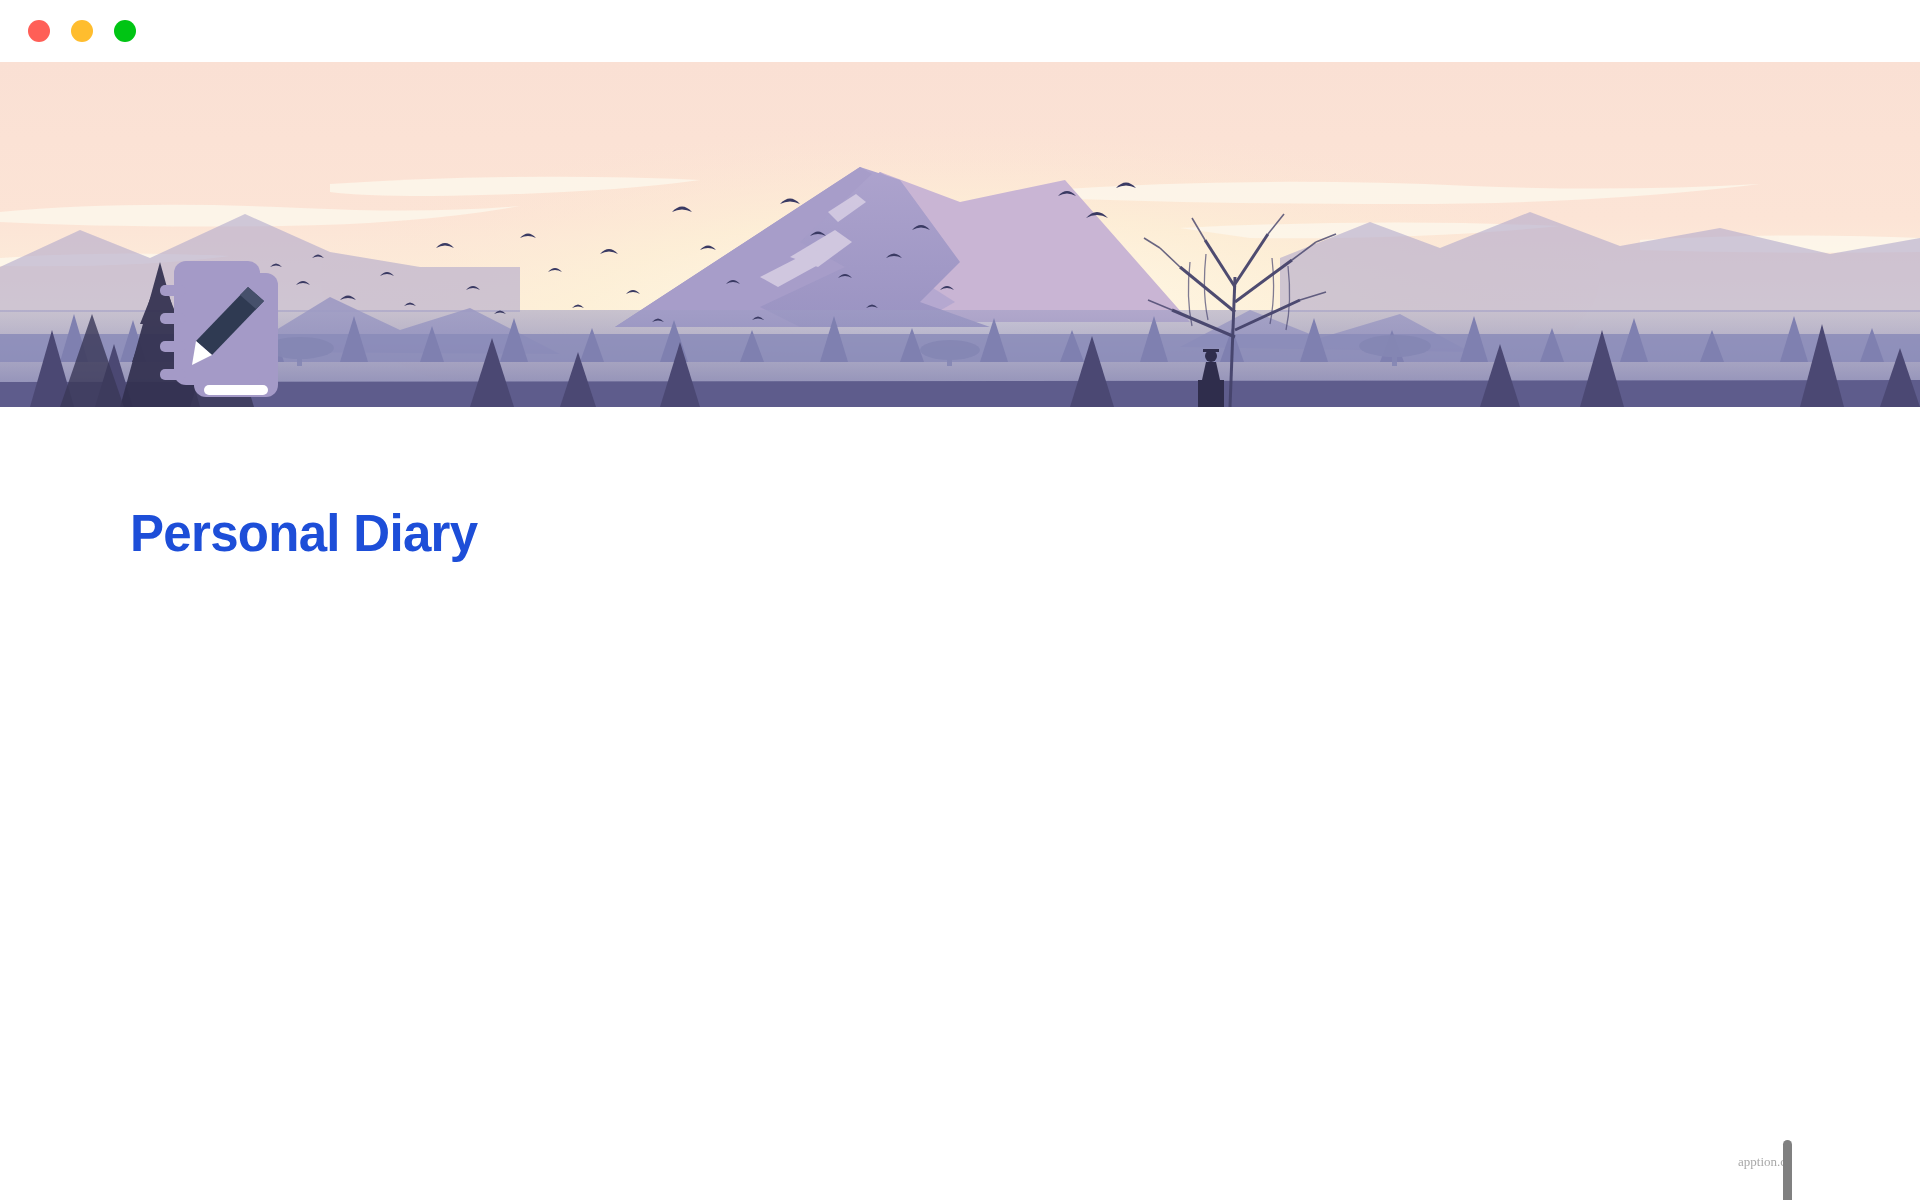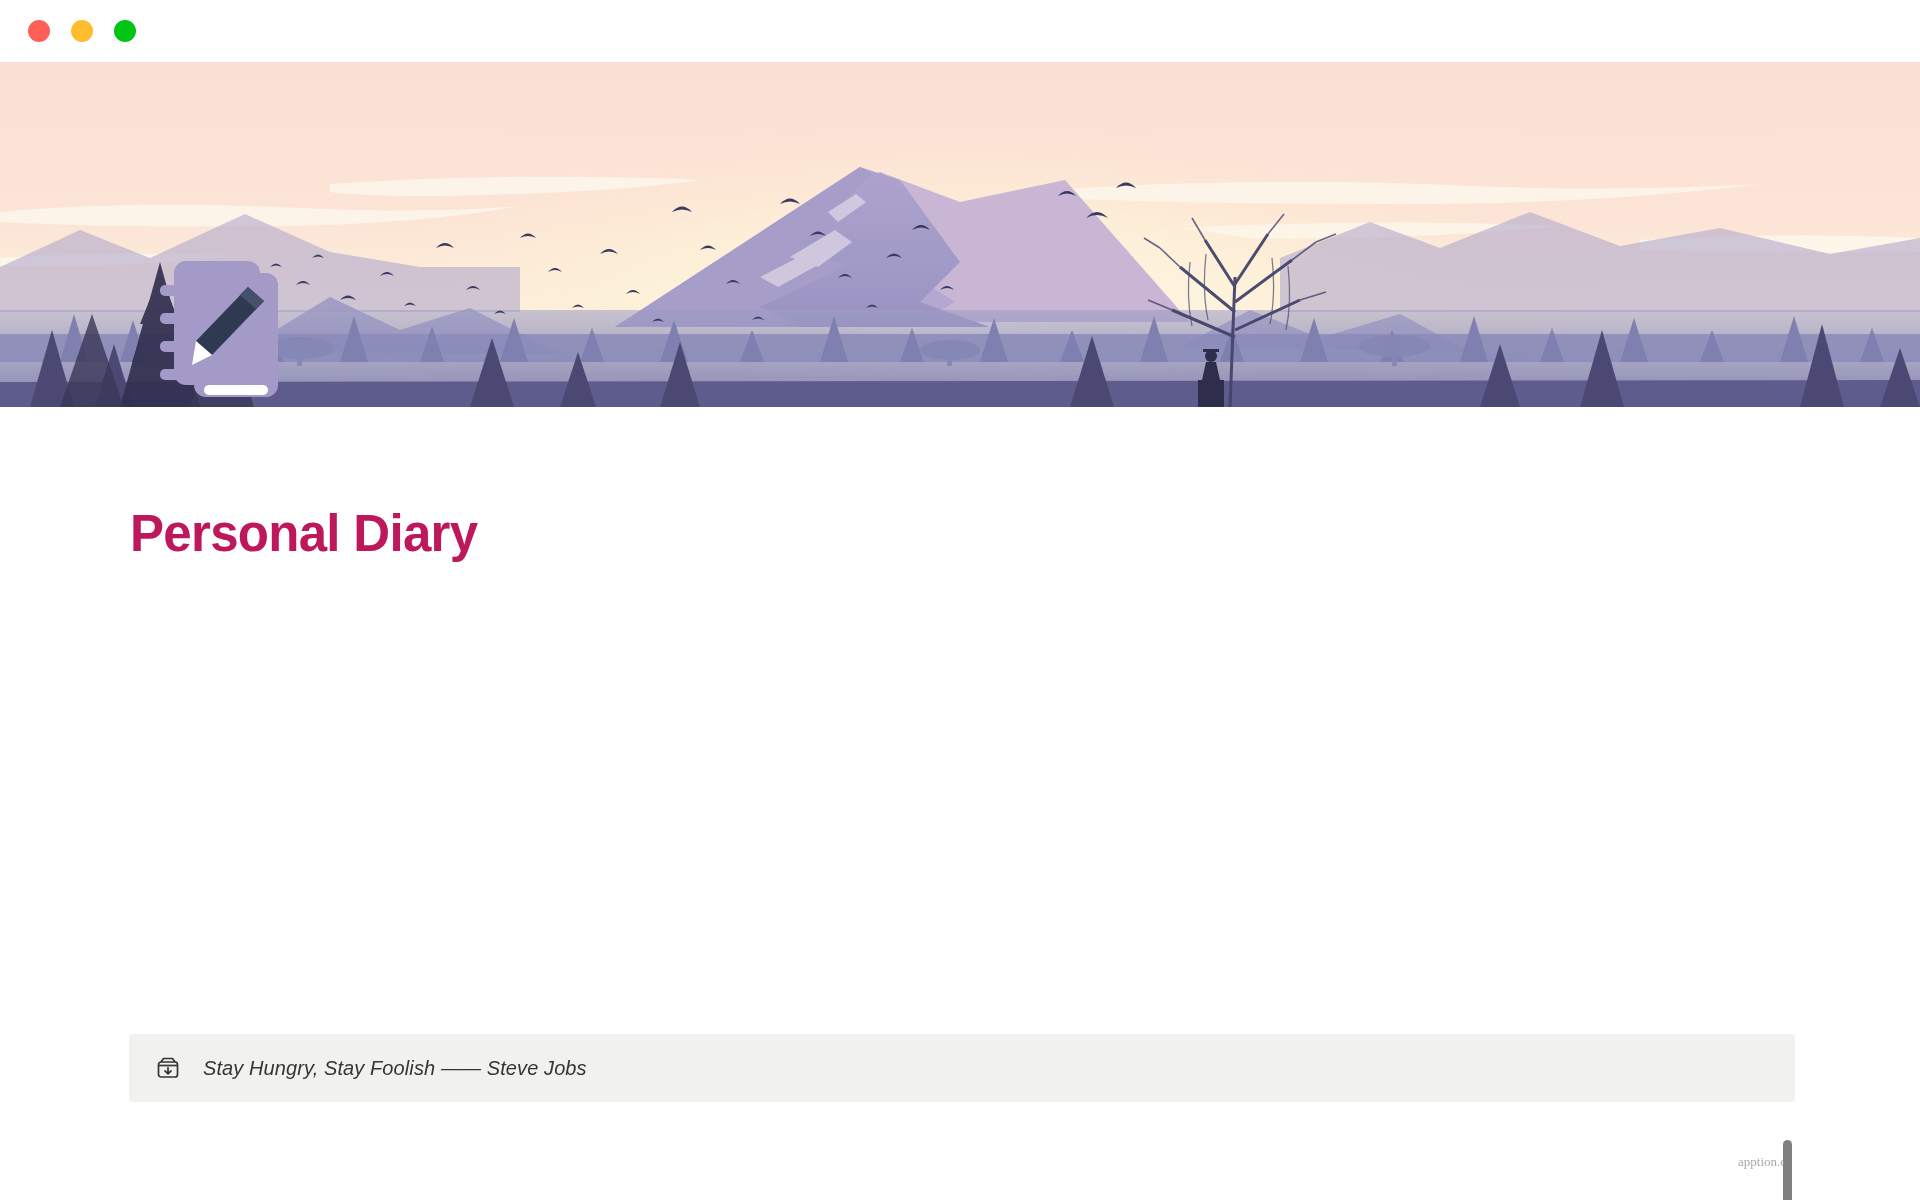--- a/index.html
+++ b/index.html
@@ -41,21 +41,21 @@
   .page-icon {
     position: absolute; left: 160px; top: -152px;
     width: 134px; height: 150px;
     z-index: 10;
   }
   .page-icon svg { width: 134px; height: 150px; display: block; }
 
   .page-title {
     position: absolute; left: 130px; top: 97px;
     font-size: 51px; font-weight: bold;
-    color: #be185d; letter-spacing: -0.7px;
+    color: #1d4ed8; letter-spacing: -0.7px;
   }
 
   
   .callout {
     position: absolute; left: 129px; top: 627px;
     width: 1666px; height: 68px;
     background: #f1f1ef;
     border-radius: 4px;
     display: flex; align-items: center;
     padding-left: 26px; gap: 22px;
@@ -300,28 +300,17 @@
       <g>
         <path d="M88 32 L104 46 L52 100 L36 86 Z" fill="#2f3a52"></path>
         <path d="M36 86 L52 100 L32 110 Z" fill="#ffffff"></path>
         <path d="M88 32 L104 46 L96 54 L80 40 Z" fill="#46506b"></path>
       </g>
     </svg>
   </div>
 
   <div class="page-title">Personal Diary</div>
 
-  <div class="callout">
-    <span class="callout-icon">
-      <svg viewBox="0 0 26 26">
-        <rect x="3.5" y="7" width="19" height="15" rx="2.5" fill="none" stroke="#37352f" stroke-width="1.7"></rect>
-        <path d="M3.5 10.5 L22.5 10.5" stroke="#37352f" stroke-width="1.7"></path>
-        <path d="M6 7 L8.5 3.5 L17.5 3.5 L20 7" fill="none" stroke="#37352f" stroke-width="1.7" stroke-linejoin="round"></path>
-        <path d="M13 12.5 L13 18.5 M10 15.8 L13 18.8 L16 15.8" fill="none" stroke="#37352f" stroke-width="1.7" stroke-linecap="round" stroke-linejoin="round"></path>
-      </svg>
-    </span>
-    <span class="callout-text">Stay Hungry, Stay Foolish —— Steve Jobs</span>
-  </div>
 
   <div class="watermark">apption.co</div>
   <div class="scrollbar"></div>
 
 </div>
 
 </body></html>

